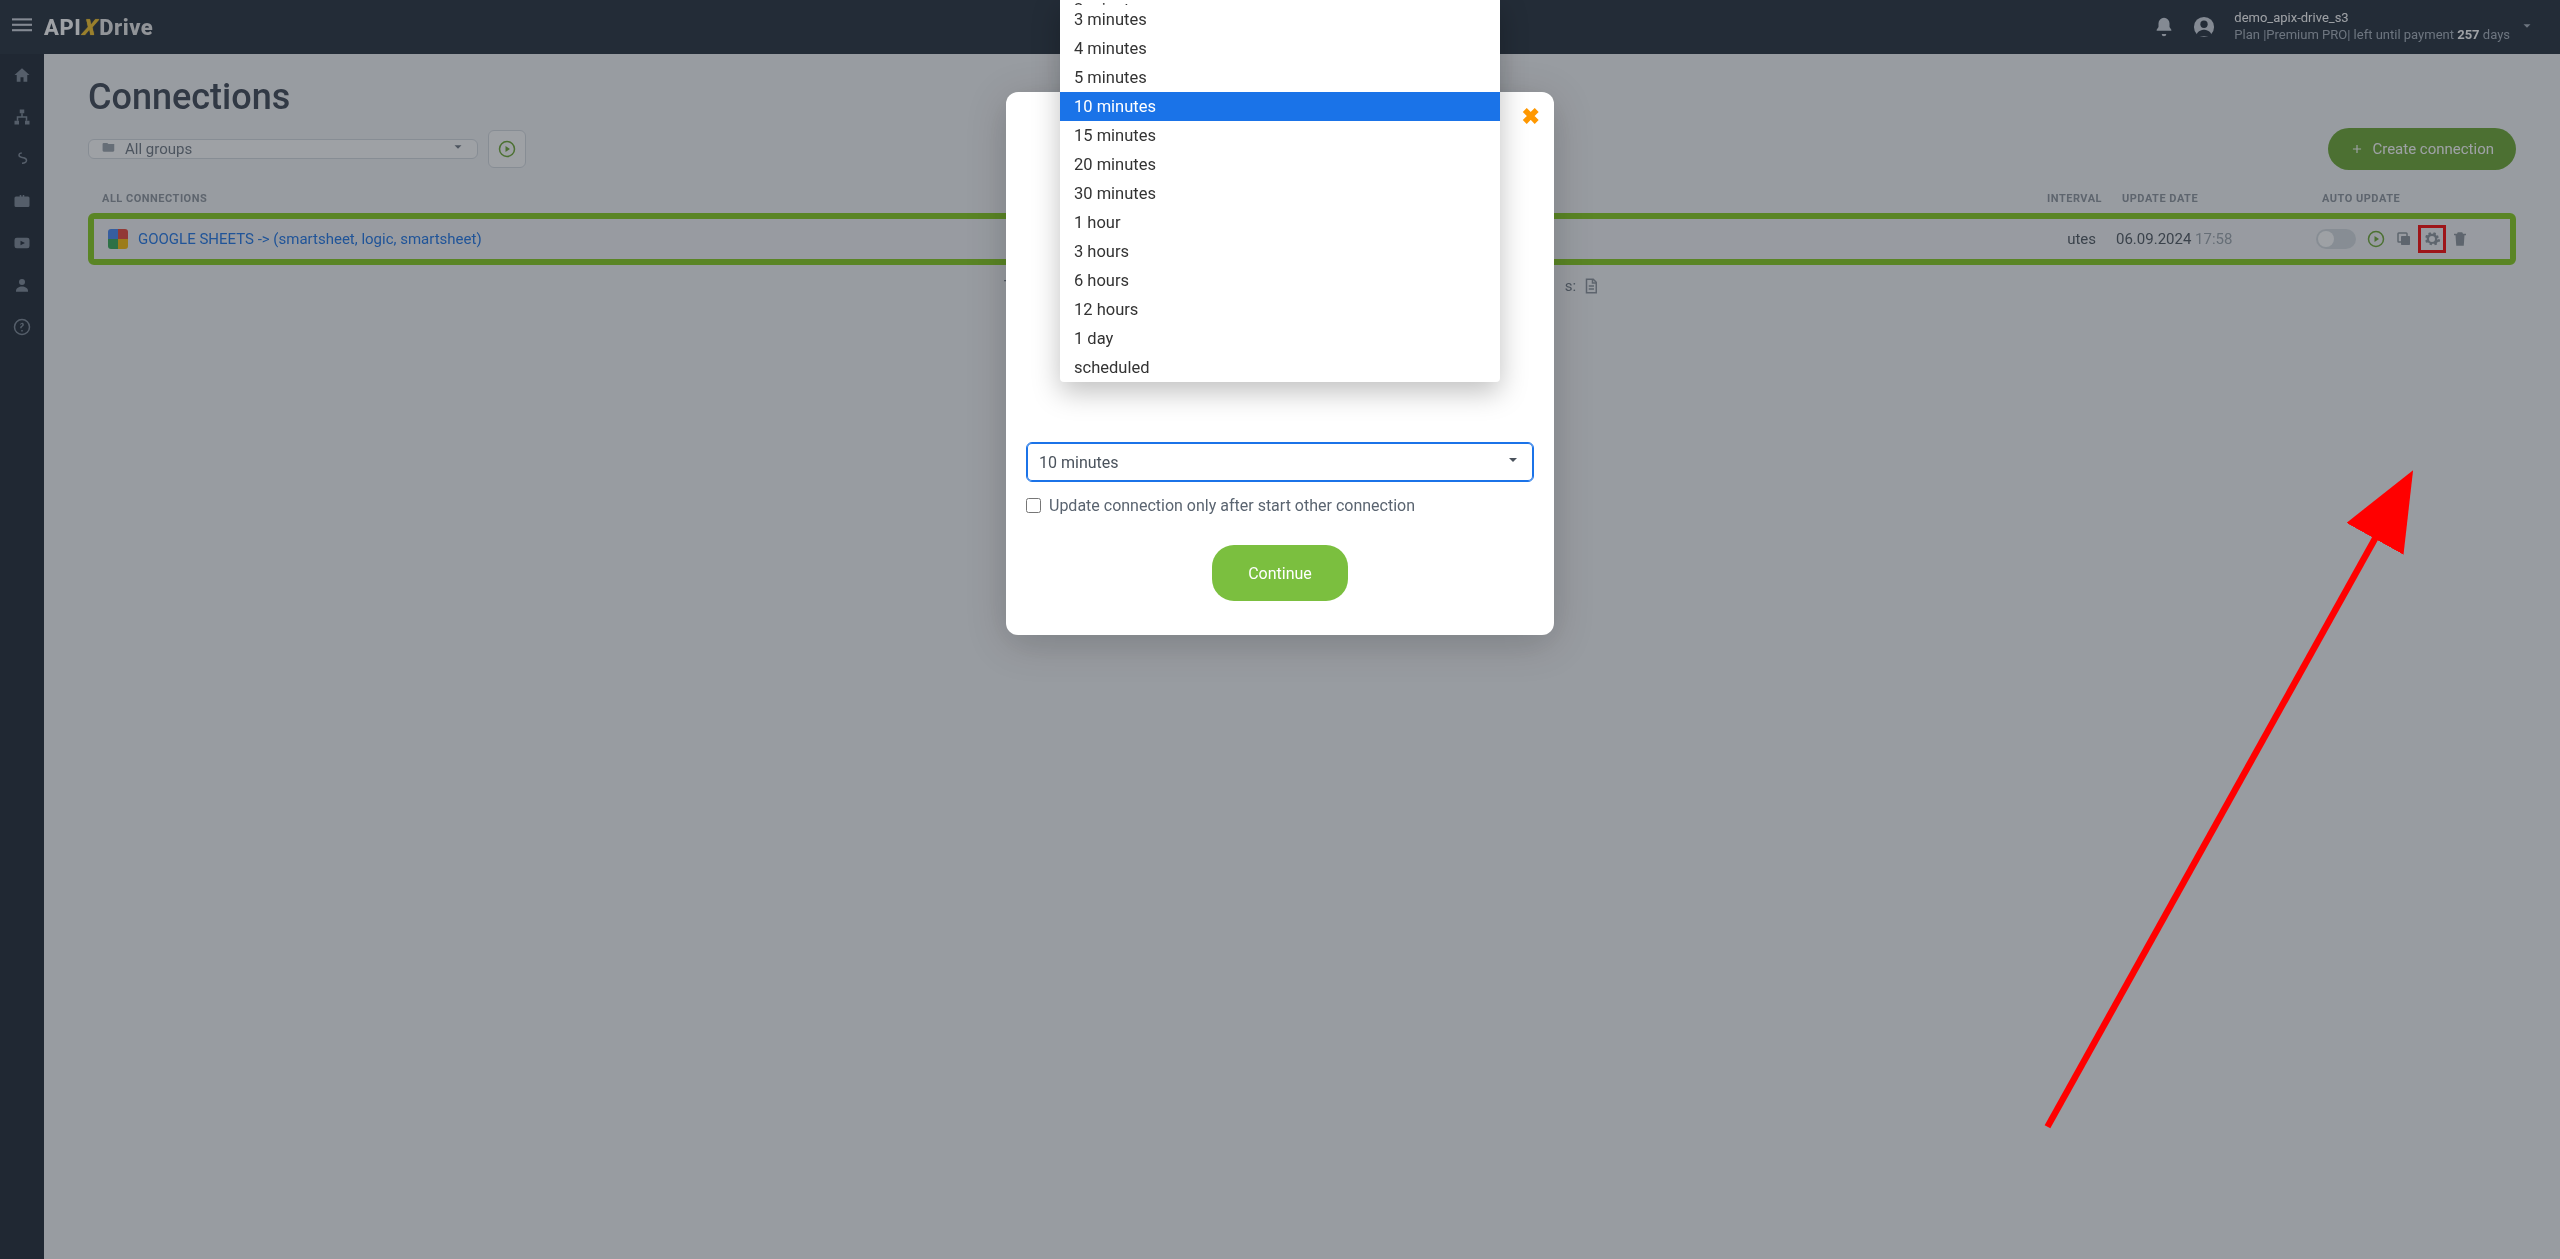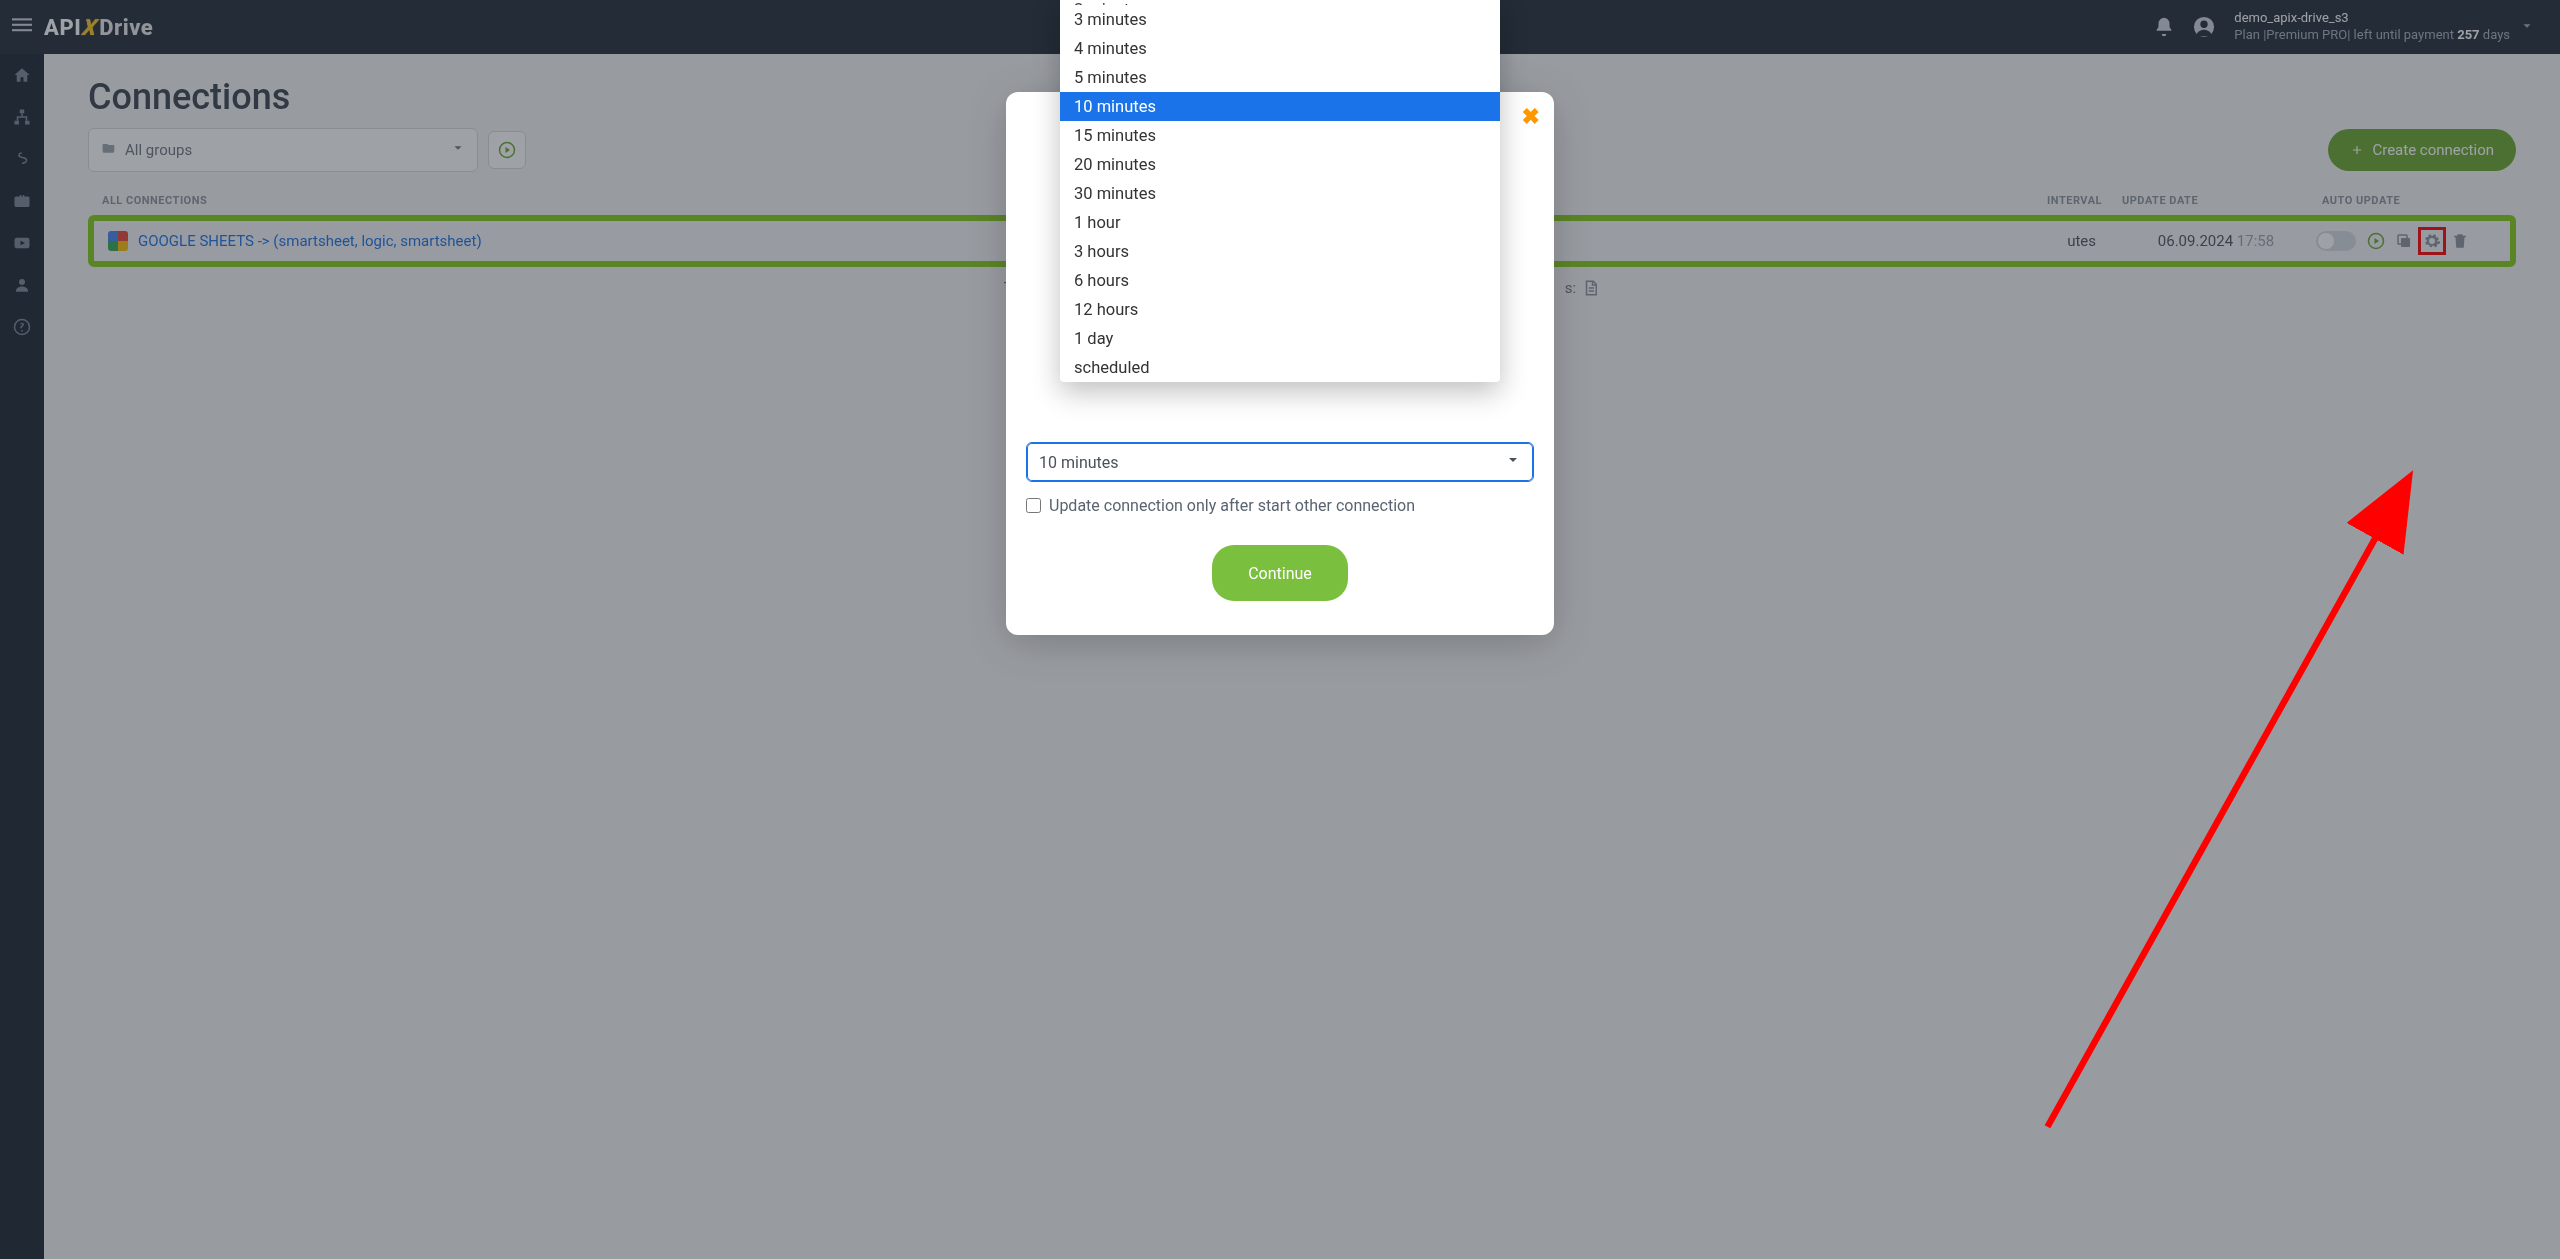--- a/index.html
+++ b/index.html
@@ -36,21 +36,21 @@
 
 .content {
   position: absolute; top: 54px; left: 44px; right: 0; bottom: 0;
   padding: 22px 44px; overflow: auto;
 }
 h1.page-title { font-size: 36px; font-weight: 500; color: #3a4250; margin-bottom: 10px; }
 .breadcrumb { font-size: 14px; color: #6c7580; margin-bottom: 20px; }
 .breadcrumb a { color: #1b73e8; text-decoration: none; }
 .toolbar-row { display:flex; align-items:center; gap:10px; margin-bottom: 14px; }
 .groups-select {
-  flex: 0 0 390px; height: 44px; border:1px solid #d5dbe1; border-radius:6px;
+  flex: 0 0 390px; height: 20px; border:1px solid #d5dbe1; border-radius:6px;
   display:flex; align-items:center; padding:0 12px; color:#6c7580; font-size:15px;
   justify-content: space-between; background:#fff;
 }
 .groups-select .left { display:flex; align-items:center; gap:8px; }
 .run-btn {
   width:38px; height:38px; border:1px solid #d5dbe1; border-radius:6px;
   display:flex; align-items:center; justify-content:center; color:#6aa72e; background:#fff;
 }
 .create-btn {
   margin-left:auto; height:42px; padding:0 22px; border-radius:22px; border:none;
@@ -66,21 +66,21 @@
 .th-interval { width: 130px; }
 .th-date { width: 200px; }
 .th-auto { width: 180px; }
 .table-row {
   display:flex; align-items:center; background:#f4f5f7; border:6px solid #84cc16;
   border-radius:6px; padding: 10px 14px; font-size:15px; color:#1b73e8;
 }
 .table-row .gicon { width:20px; height:20px; margin-right:10px; border-radius:3px; background: conic-gradient(#ea4335 0 25%, #fbbc05 0 50%, #34a853 0 75%, #4285f4 0); }
 .table-row .cname { flex:1; }
 .td-interval { width:130px; color:#4a525c; }
-.td-date { width:200px; color:#4a525c;text-align:center; }
+.td-date { width:200px; color:#4a525c; }
 .td-date .time { color:#9aa2ab; }
 .td-auto { width:180px; display:flex; align-items:center; gap:10px; }
 .toggle { width:40px; height:20px; border-radius:10px; background:#d5dbe1; position:relative; }
 .toggle::after { content:""; position:absolute; left:2px; top:2px; width:16px; height:16px; border-radius:50%; background:#fff; }
 .row-actions { display:flex; gap:8px; color:#8a929b; }
 .row-actions .ai { width:20px; height:20px; display:flex; align-items:center; justify-content:center; cursor:pointer; }
 .row-actions .ai svg { width:18px; height:18px; }
 .row-actions .ai.play svg { color:#6aa72e; }
 .red-box { outline: 3px solid #ff0000; outline-offset: 1px; }
 

